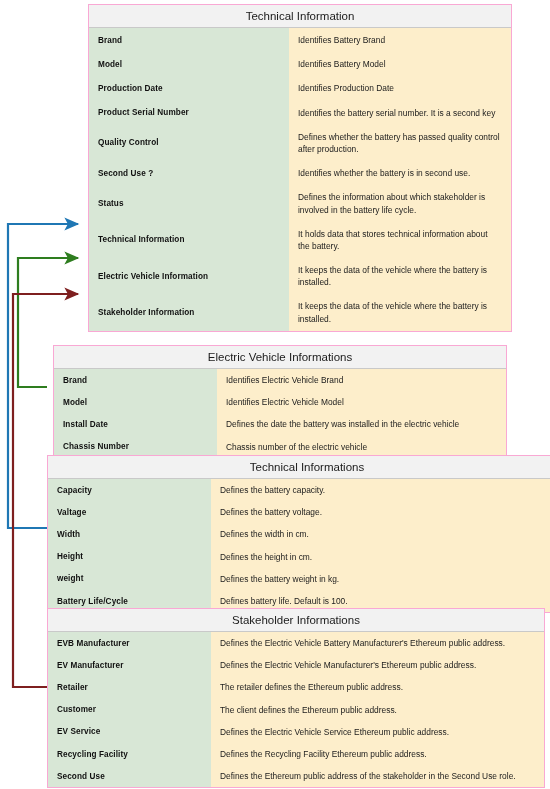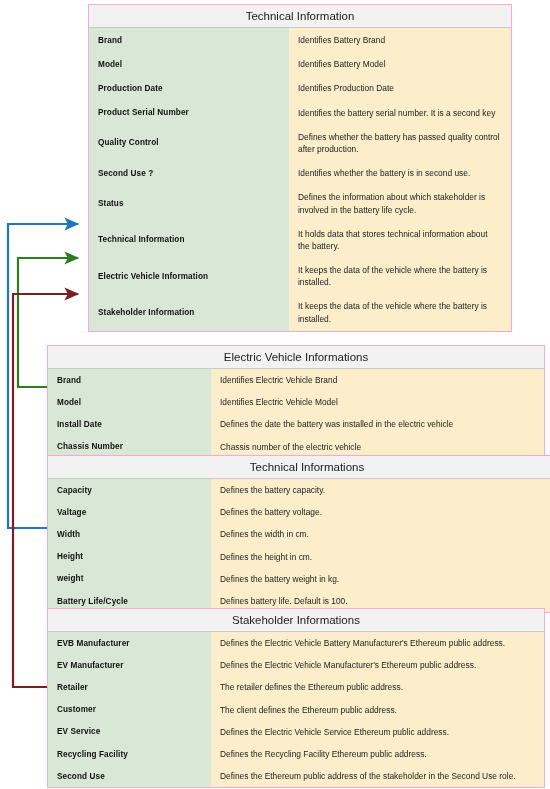--- a/index.html
+++ b/index.html
@@ -66,21 +66,21 @@
     padding: 6px 10px 6px 9px;
     vertical-align: middle;
     line-height: 1.45;
   }
 
   
   #table-technical-information { left: 88px; top: 4px; width: 424px; }
   #table-technical-information col.c1 { width: 200px; }
 
   
-  #table-ev-informations  { left: 47px; top: 345px; width: 498px; }
+  #table-ev-informations  { left: 53px; top: 345px; width: 454px; }
   #table-technical-informations { left: 47px; top: 455px; width: 520px; }
   #table-stakeholder-informations { left: 47px; top: 608px; width: 498px; }
   .lower col.c1 { width: 163px; }
 
   .lower td.k { font-size: 8.2px; padding: 5px 5px 5px 9px; }
   .lower td.v { font-size: 8.4px; padding: 5px 10px 5px 9px; }
 </style>
 </head>
 <body>
 

